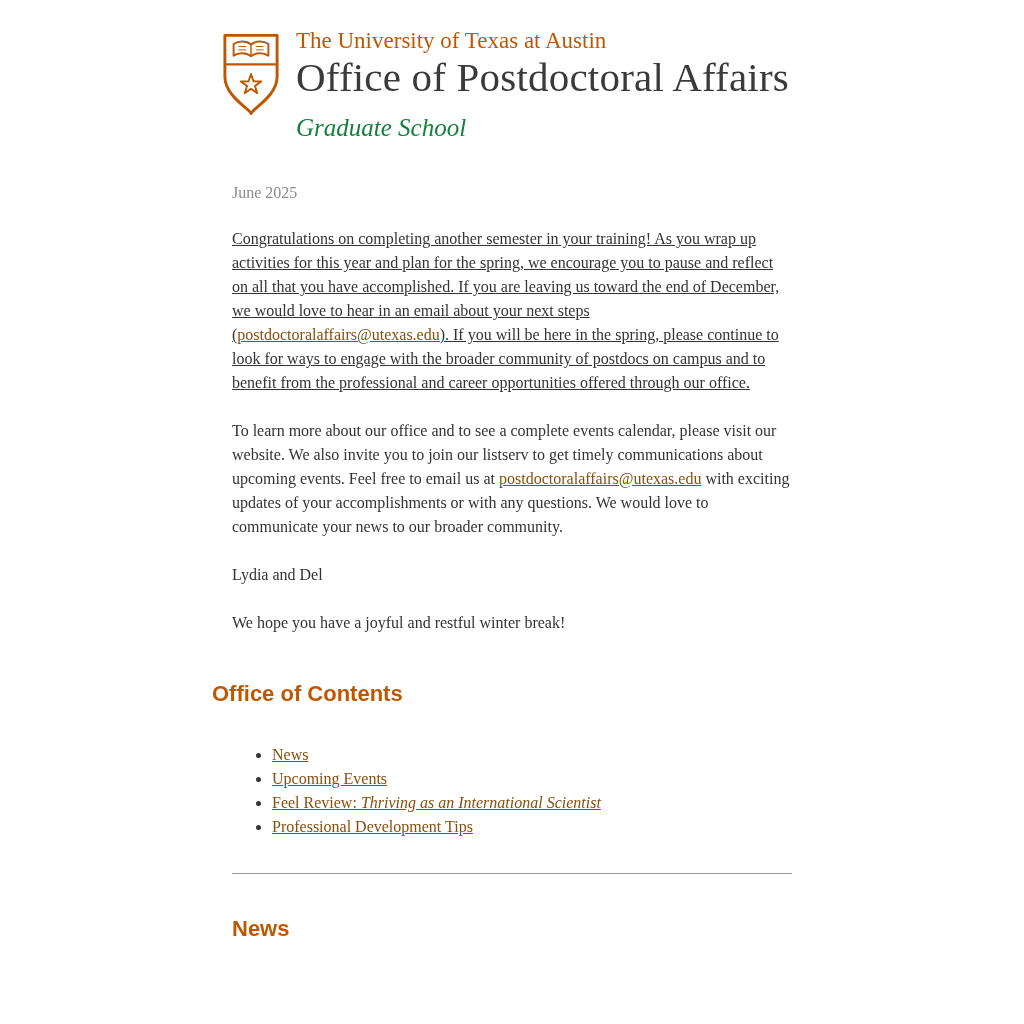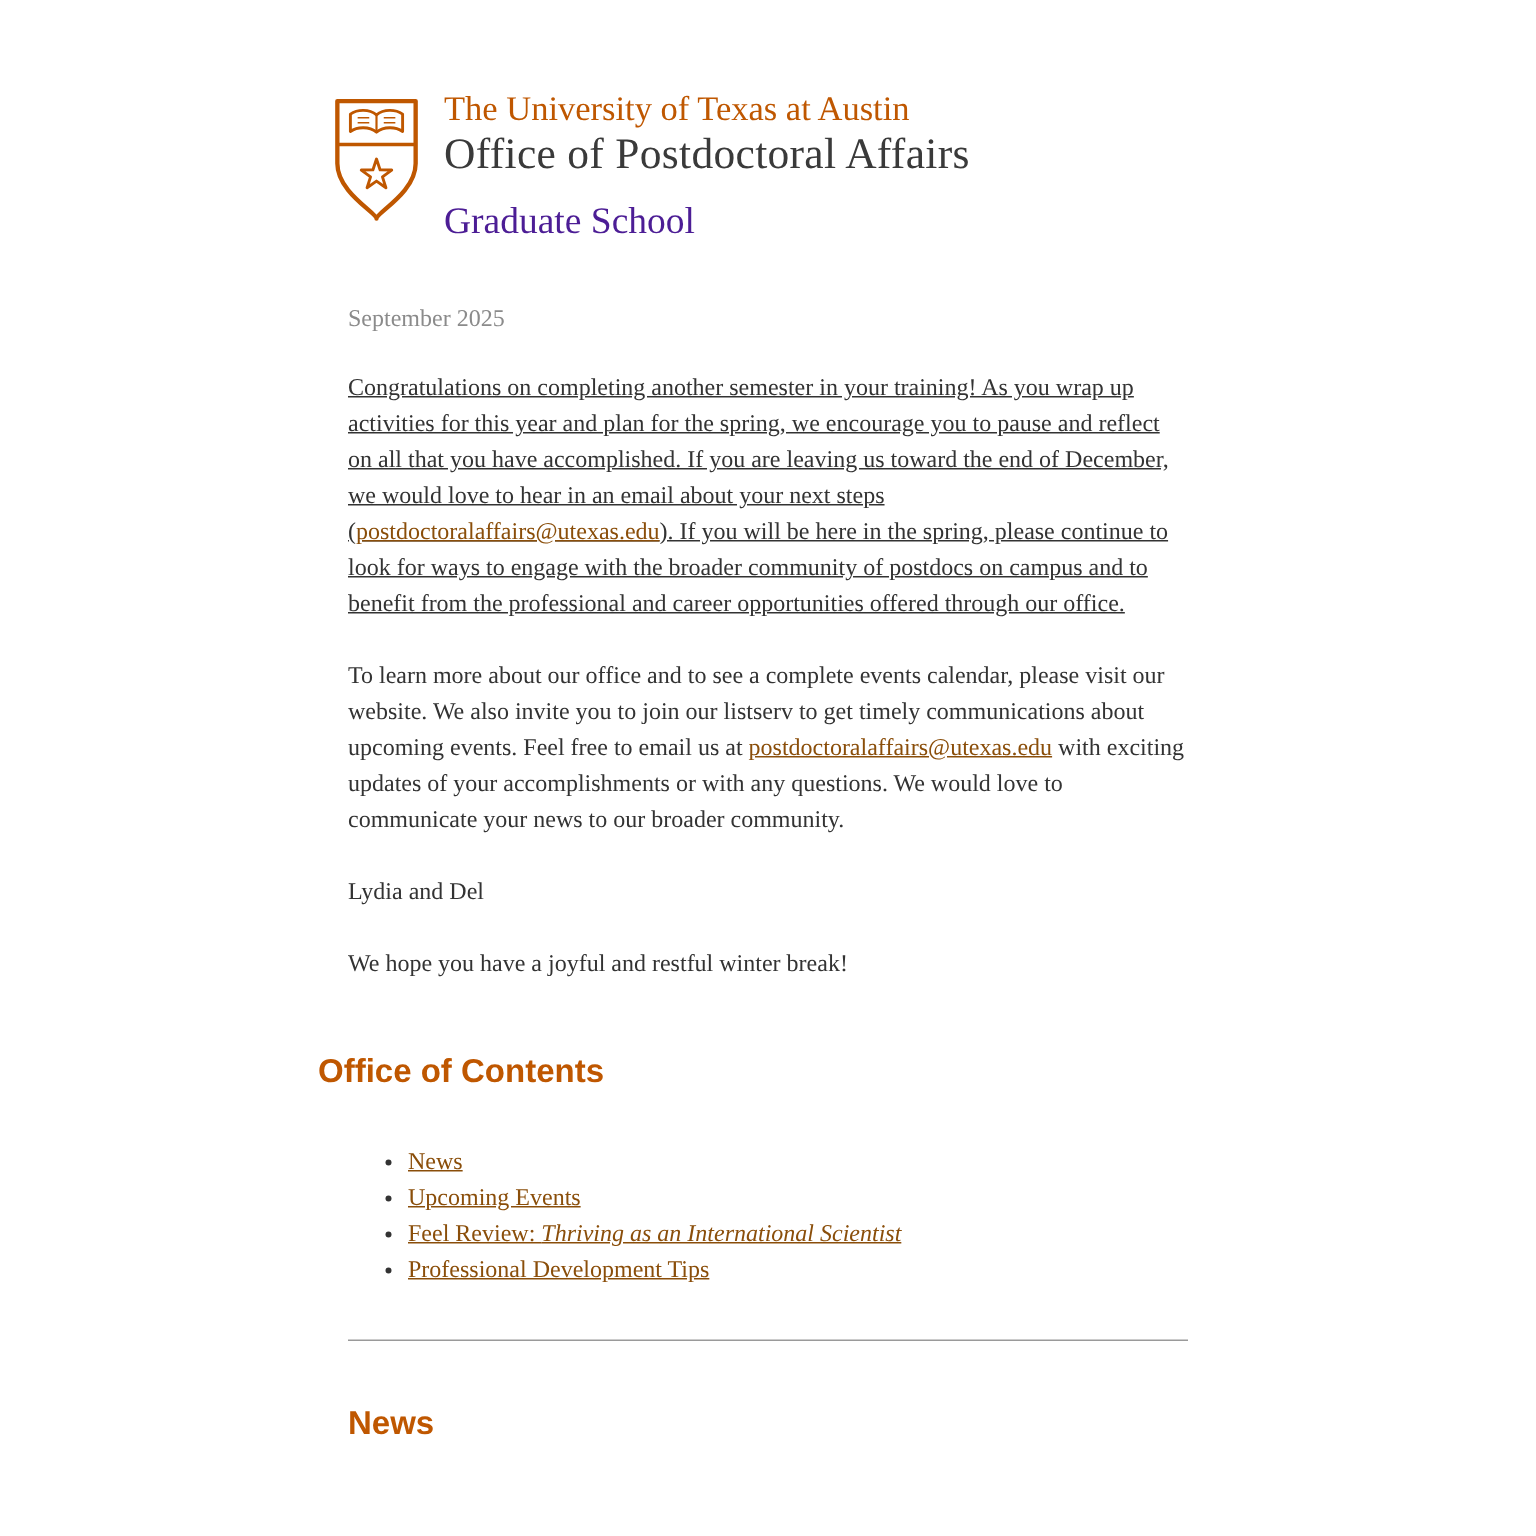--- a/index.html
+++ b/index.html
@@ -6,21 +6,21 @@
     margin: 0;
     padding: 0;
     background: #ffffff;
     width: 1024px;
     height: 1024px;
     overflow: hidden;
   }
   .page {
     width: 560px;
     margin: 0 auto;
-    padding-top: 55px;
+    padding-top: 23px;
     font-family: "Liberation Serif", serif;
     color: #333333;
   }
   
   .logo-row {
     display: flex;
     align-items: flex-start;
     margin-left: -10px;
     white-space: nowrap;
   }
@@ -33,27 +33,28 @@
     margin-left: 16px;
     line-height: 1;
   }
   .logo-line1 {
     color: #bf5700;
     font-size: 23px;
     margin: 6px 0 0 0;
   }
   .logo-line2 {
     color: #3a3a3a;
-    font-size: 29px;
+    font-size: 41px;
     margin: 5px 0 17px 0;
     letter-spacing: 0.2px;
   }
   .logo-line3 {
-    color: #4c1d95;
+    color: #15803d;
     font-size: 25px;
+    font-style: italic;
     margin: 9px 0 0 0;
   }
   
   .date-line {
     color: #8b8b8b;
     font-size: 16px;
     margin-top: 44px;
   }
   .para {
     font-size: 16px;
@@ -113,21 +114,21 @@
       <line x1="35" y1="18" x2="43" y2="18" stroke-width="1"></line>
       <polygon points="30,43 32.5,50.5 40.5,50.6 34.1,55.3 36.5,62.8 30,58.2 23.5,62.8 25.9,55.3 19.5,50.6 27.5,50.5" stroke-width="2"></polygon>
     </svg>
     <div class="logo-text">
       <div class="logo-line1">The University of Texas at Austin</div>
       <div class="logo-line2">Office of Postdoctoral Affairs</div>
       <div class="logo-line3">Graduate School</div>
     </div>
   </div>
 
-  <div class="date-line">September 2025</div>
+  <div class="date-line">June 2025</div>
 
   <p class="para"><span>Congratulations on completing another semester in your training! As you wrap up activities for this year and plan for the spring, we encourage you to pause and reflect on all that you have accomplished.  If you are leaving us toward the end of December, we would love to hear in an email about your next steps (</span><a href="#" class="inline-link">postdoctoralaffairs@utexas.edu</a><span>). If you will be here in the spring, please continue to look for ways to engage with the broader community of postdocs on campus and to benefit from the professional and career opportunities offered through our office.</span></p>
   <p class="para"><span>To learn more about our office and to see a complete events calendar, please visit our website. We also invite you to join our listserv to get timely communications about upcoming events. Feel free to email us at </span><a href="#" class="inline-link">postdoctoralaffairs@utexas.edu</a><span> with exciting updates of your accomplishments or with any questions. We would love to communicate your news to our broader community.</span></p>
   <p class="para">Lydia and Del</p>
   <p class="para">We hope you have a joyful and restful winter break!</p>
 
   <h2 class="section-heading">Office of Contents</h2>
   <ul class="toc-list">
     <li><a href="#" class="inline-link">News</a></li>
     <li><a href="#" class="inline-link">Upcoming Events</a></li>

